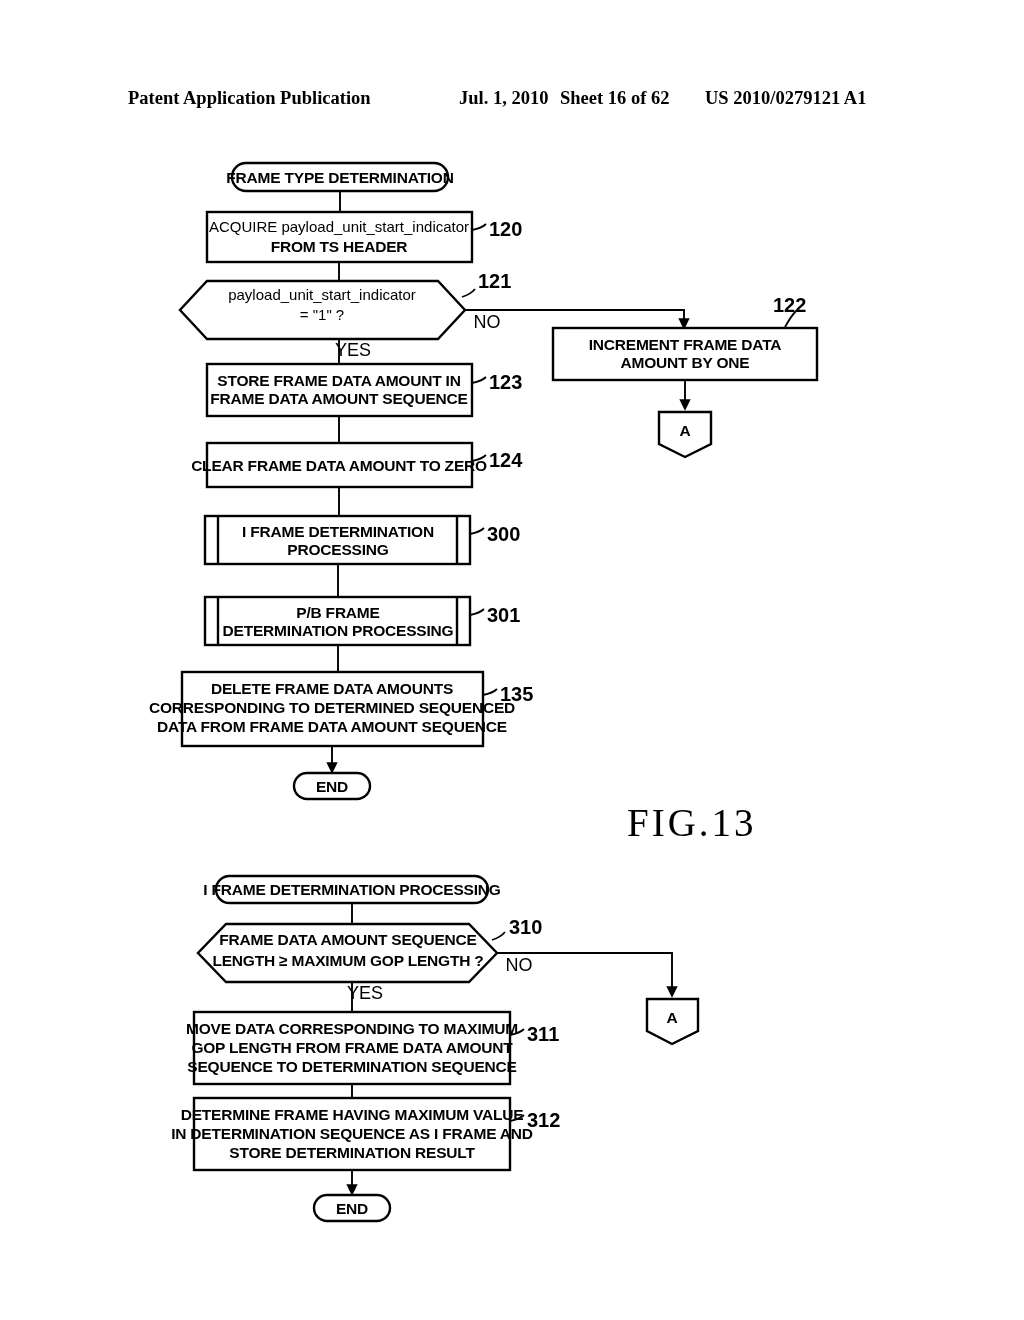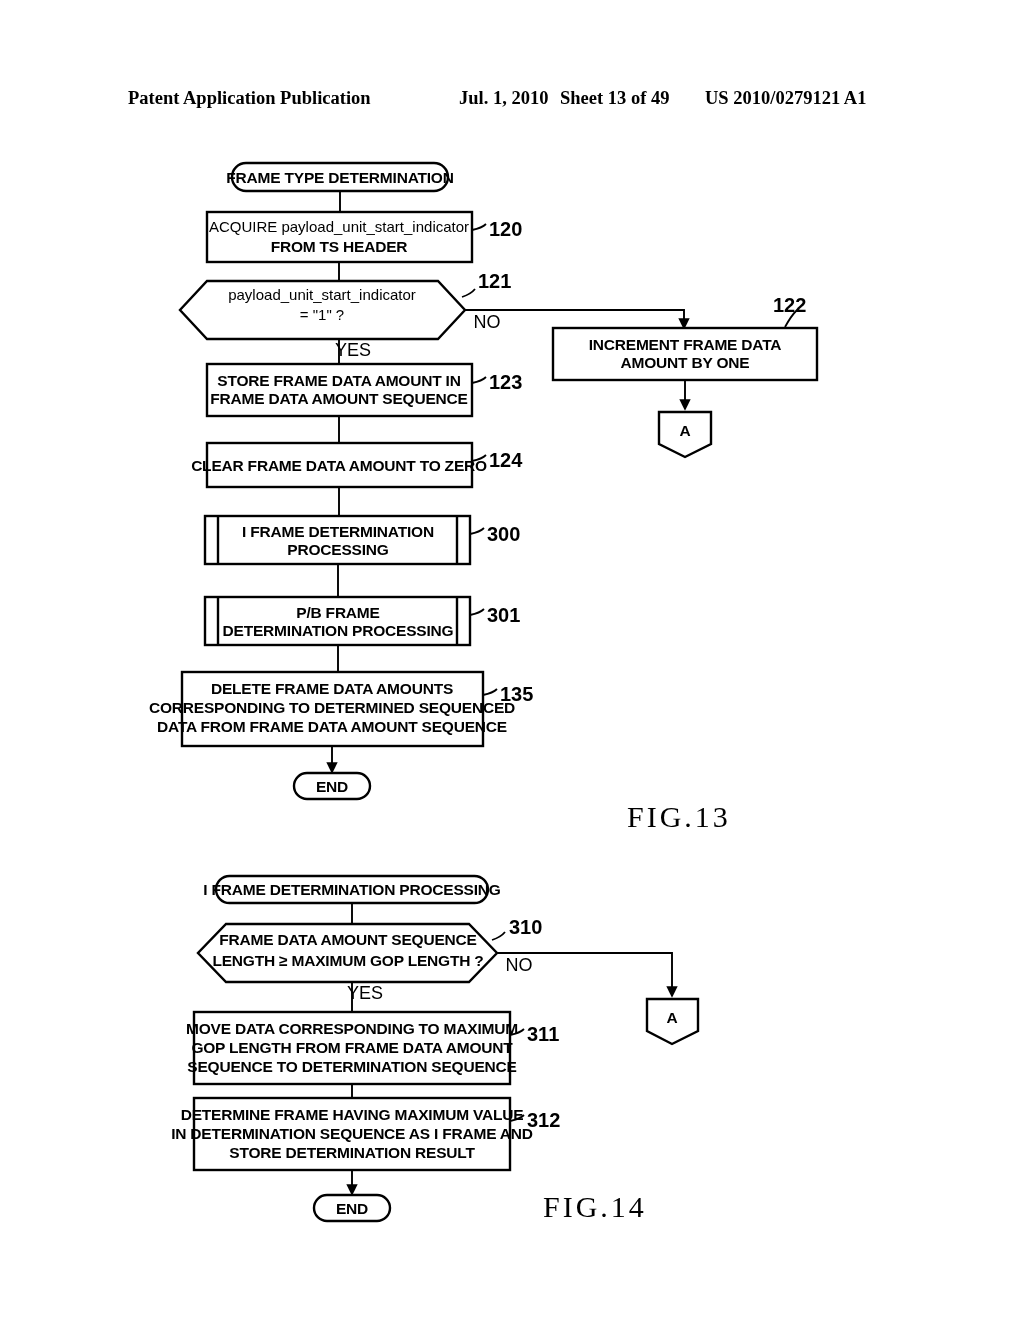--- a/index.html
+++ b/index.html
@@ -38,21 +38,21 @@
   .hdr span { position: absolute; top: 0; }
   .hdr .h-pub   { left: 128px; }
   .hdr .h-date  { left: 432px; margin-left: 27px; }
   .hdr .h-sheet { left: 560px; }
   .hdr .h-num   { left: 705px; }
 
   
   .figcap {
     position: absolute;
     font-family: "Liberation Serif", serif;
-    font-size: 30px;
+    font-size: 39px;
     font-weight: normal;
     letter-spacing: 3px;
     color: #000;
     white-space: nowrap;
   }
   #figcap-13 { left: 627px; top: 800px; }
   #figcap-14 { left: 543px; top: 1190px; }
 
   svg { display: block; }
   #flow {
@@ -107,21 +107,21 @@
   }
 </style>
 </head>
 <body>
 
 <div id="page">
 
   <div class="hdr">
     <span class="h-pub">Patent Application Publication</span>
     <span class="h-date">Jul. 1, 2010</span>
-    <span class="h-sheet">Sheet 13 of 49</span>
+    <span class="h-sheet">Sheet 16 of 62</span>
     <span class="h-num">US 2010/0279121 A1</span>
   </div>
 
   <svg id="flow" viewBox="0 0 1024 1320" xmlns="http://www.w3.org/2000/svg">
     <defs>
       <marker id="arrow" viewBox="0 0 10 10" refX="8.5" refY="5" markerWidth="6" markerHeight="6" orient="auto-start-reverse">
         <path d="M 0 0 L 10 5 L 0 10 z" fill="#000"></path>
       </marker>
     </defs>
 
@@ -276,15 +276,14 @@
       <path class="conn" d="M 352 1170 L 352 1194" marker-end="url(#arrow)"></path>
 
       <g>
         <rect class="shape" x="314" y="1195" width="76" height="26" rx="13" ry="13"></rect>
         <text class="btxt" x="352" y="1214">END</text>
       </g>
     </g>
   </svg>
 
   <div class="figcap" id="figcap-13">FIG.13</div>
-  <div class="figcap" id="figcap-14">FIG.14</div>
 
 </div>
 
 </body></html>

